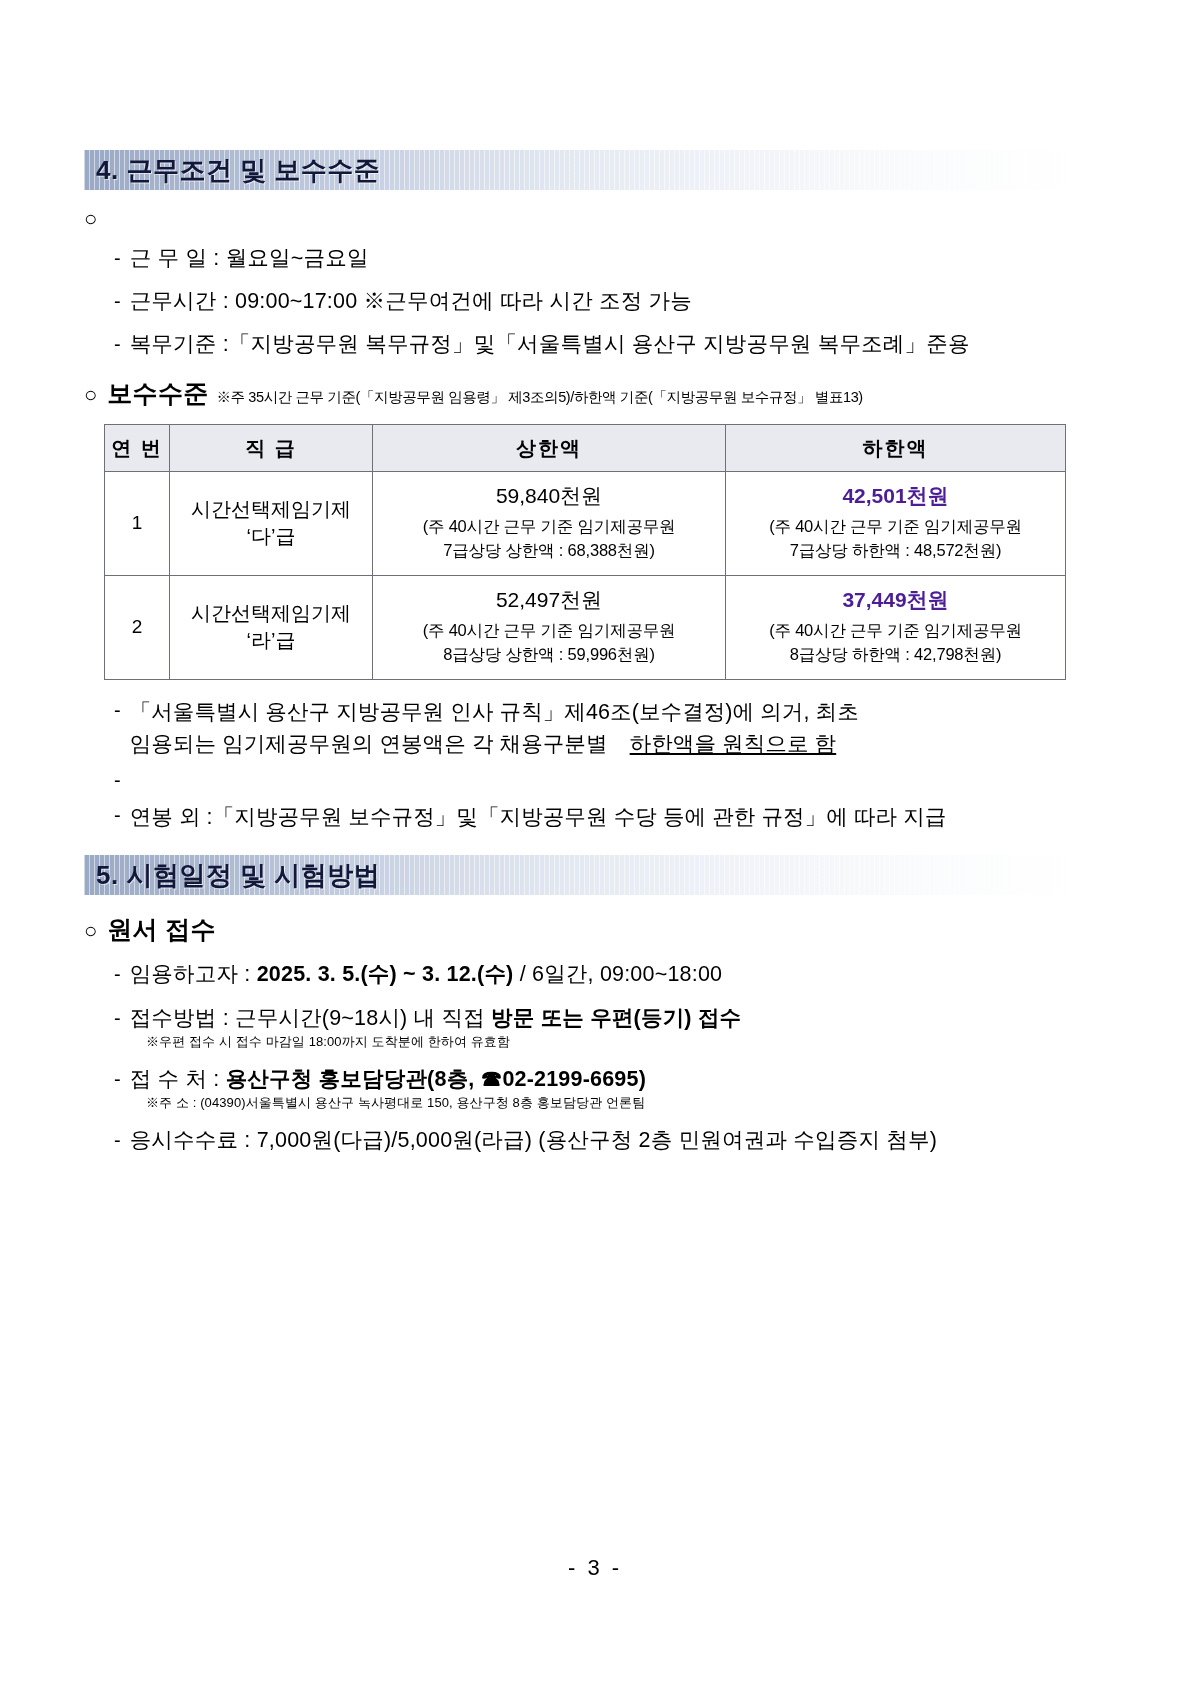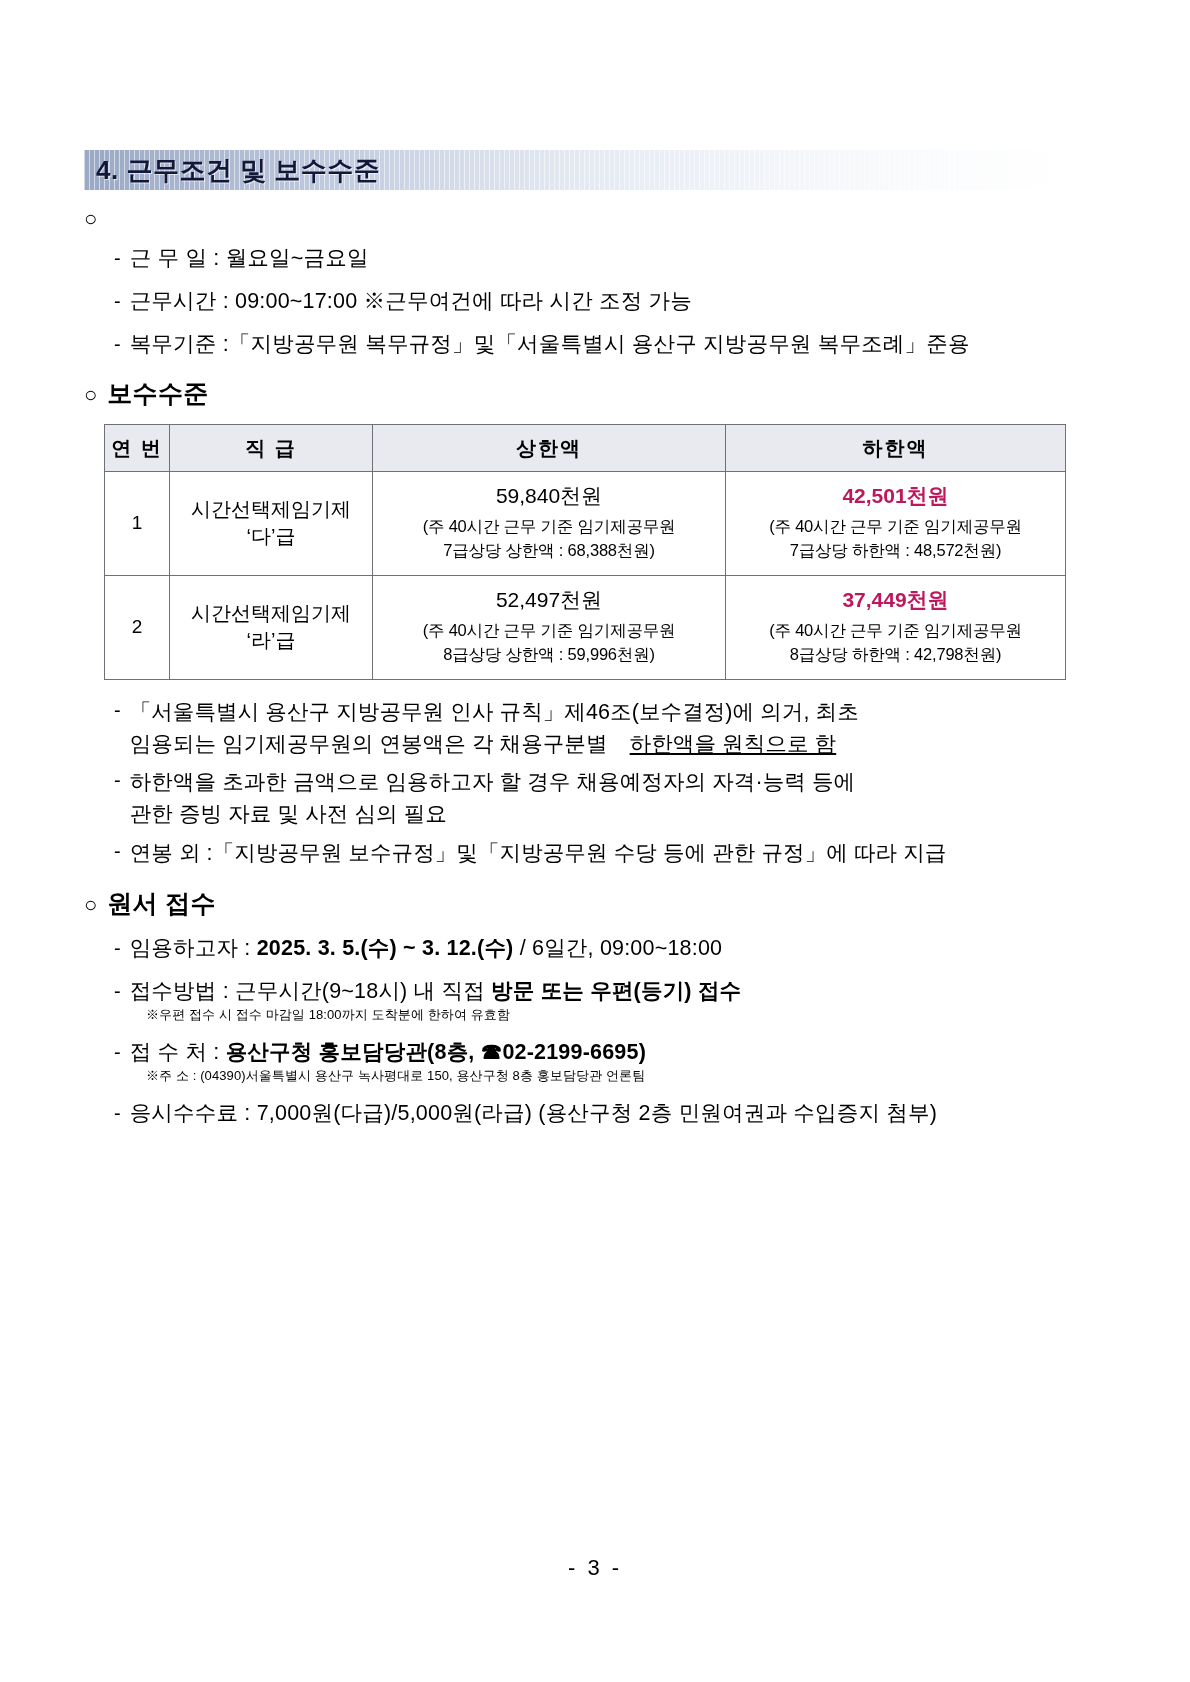--- a/index.html
+++ b/index.html
@@ -146,21 +146,21 @@
   }
   table.pay td.amt {
     padding: 10px 4px 12px 4px;
   }
   .amt .big {
     font-size: 21px;
     display: block;
     margin-bottom: 5px;
   }
   .amt .big.blue {
-    color: #be185d;
+    color: #4c1d95;
     font-weight: bold;
   }
   .amt .small {
     display: block;
     font-size: 16.5px;
     line-height: 1.45;
     letter-spacing: -0.2px;
   }
 
   
@@ -215,20 +215,21 @@
       <span class="txt">근무시간 : 09:00~17:00    ※근무여건에 따라 시간 조정 가능</span>
     </div>
     <div class="dash-row">
       <span class="mark">-</span>
       <span class="txt">복무기준 :「지방공무원 복무규정」및「서울특별시 용산구 지방공무원 복무조례」준용</span>
     </div>
 
     <div class="b-circle">
       <span class="mark">○</span>
       <span class="txt">보수수준</span>
+      <span class="note">※주 35시간 근무 기준(「지방공무원 임용령」 제3조의5)/하한액 기준(「지방공무원 보수규정」 별표13)</span>
     </div>
 
     <table class="pay">
       <thead>
         <tr>
           <th style="width:62px">연 번</th>
           <th style="width:200px">직 급</th>
           <th style="width:350px">상한액</th>
           <th>하한액</th>
         </tr>
@@ -274,31 +275,30 @@
     <div class="para">
       <span class="mark">-</span>
       <span class="txt">
         <span>「서울특별시 용산구 지방공무원 인사 규칙」제46조(보수결정)에 의거, 최초</span><br>
         <span>임용되는 임기제공무원의 연봉액은 각 채용구분별 </span><span class="u">하한액을 원칙으로 함</span>
       </span>
     </div>
 
     <div class="para tight">
       <span class="mark">-</span>
-      <span class="txt">
-        <span>하한액을 초과한 금액으로 임용하고자 할 경우 채용예정자의 자격·능력 등에</span><br>
-        <span>관한 증빙 자료 및 사전 심의 필요</span>
-      </span>
     </div>
 
     <div class="para tight">
       <span class="mark">-</span>
       <span class="txt">연봉 외 :「지방공무원 보수규정」및「지방공무원 수당 등에 관한 규정」에 따라 지급</span>
     </div>
 
+    <div class="section-bar" style="margin-top:22px">
+      <span class="label">5. 시험일정 및 시험방법</span>
+    </div>
 
     <div class="b-circle">
       <span class="mark">○</span>
       <span class="txt">원서 접수</span>
     </div>
 
     <div class="dash-row">
       <span class="mark">-</span>
       <span class="txt"><span>임용하고자 : </span><span class="bold">2025. 3. 5.(수)  ~ 3. 12.(수)</span><span> / 6일간, 09:00~18:00</span></span>
     </div>

